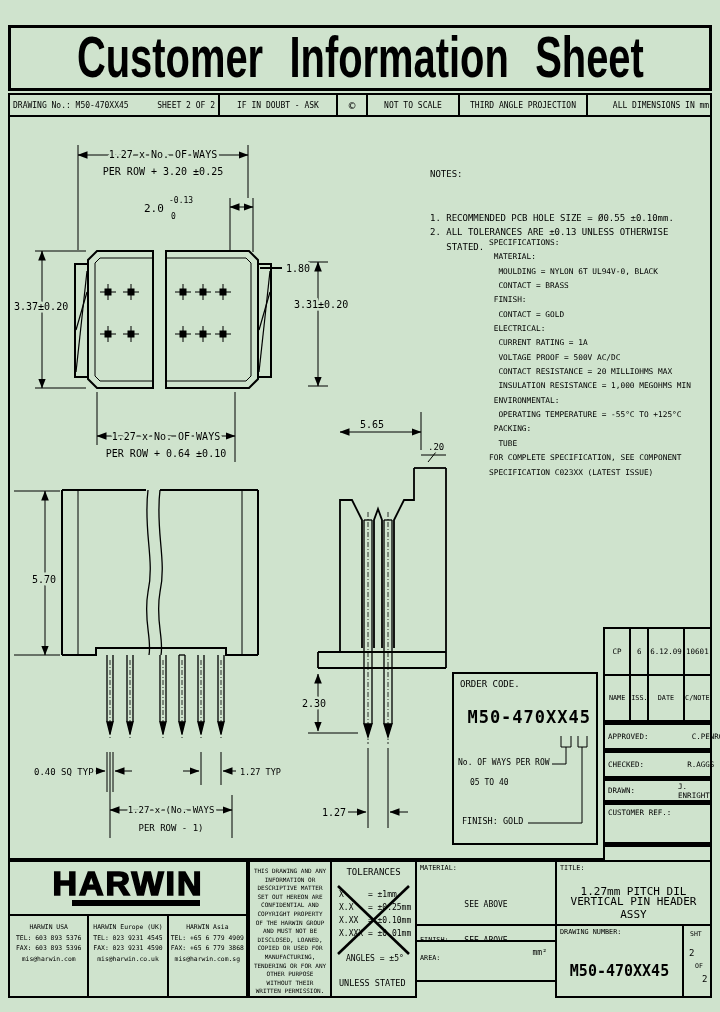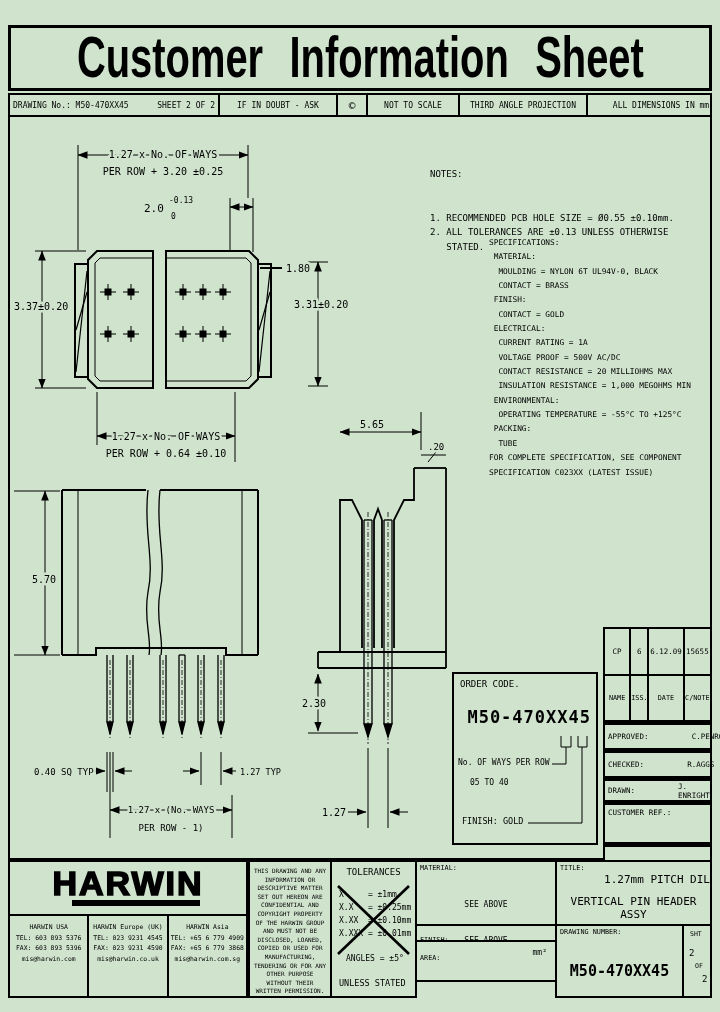--- a/index.html
+++ b/index.html
@@ -54,21 +54,21 @@
   .tol-ang{position:absolute;left:14px;top:92px;font-size:8px;}
   .tol-unless{position:absolute;left:7px;top:116px;font-size:8.5px;}
   .f-mat{left:415px;top:860px;width:142px;height:66px;}
   .f-title{left:555px;top:860px;width:157px;height:66px;}
   .f-fin{left:415px;top:924px;width:142px;height:34px;}
   .f-area{left:415px;top:900px;width:142px;height:42px;margin-top:40px;}
   .f-dwg{left:555px;top:924px;width:129px;height:74px;}
   .f-sht{left:682px;top:924px;width:30px;height:74px;}
   .cell-label{position:absolute;left:3px;top:2px;font-size:6.8px;}
   .see-above{position:absolute;width:100%;text-align:center;font-size:8px;}
-  .t-line1{position:absolute;width:100%;text-align:right;top:11px;font-size:11px;}
+  .t-line1{position:absolute;width:100%;text-align:center;top:23px;font-size:11px;}
   .t-line2{position:absolute;width:100%;text-align:center;top:33px;font-size:11px;}
   .dwg-num{position:absolute;width:100%;text-align:center;top:36px;font-size:15px;font-weight:700;}
   .sht-n{position:absolute;font-size:9px;}
   .sht-of{position:absolute;font-size:6.5px;}
   .mm2{position:absolute;right:8px;top:6px;font-size:8px;}
 </style>
 </head>
 <body>
 
 <div class="page">
@@ -348,21 +348,21 @@
     <div class="oc-ways">No. OF WAYS PER ROW</div>
     <div class="oc-range">05 TO 40</div>
     <div class="oc-finish">FINISH: GOLD</div>
   </div>
 
   <div class="abs rev">
     <div class="rev-row rev-grid">
       <span style="width:25%">CP</span>
       <span style="width:17%">6</span>
       <span style="width:34%">6.12.09</span>
-      <span style="width:24%">15655</span>
+      <span style="width:24%">10601</span>
     </div>
     <div class="rev-row rev-grid" style="font-size:6.8px;">
       <span style="width:25%">NAME</span>
       <span style="width:17%">ISS.</span>
       <span style="width:34%">DATE</span>
       <span style="width:24%">C/NOTE</span>
     </div>
     <div class="rev-row rev-line thick" style="height:30px;">
       <span>APPROVED:</span>
       <span>C.PENROSE</span>

